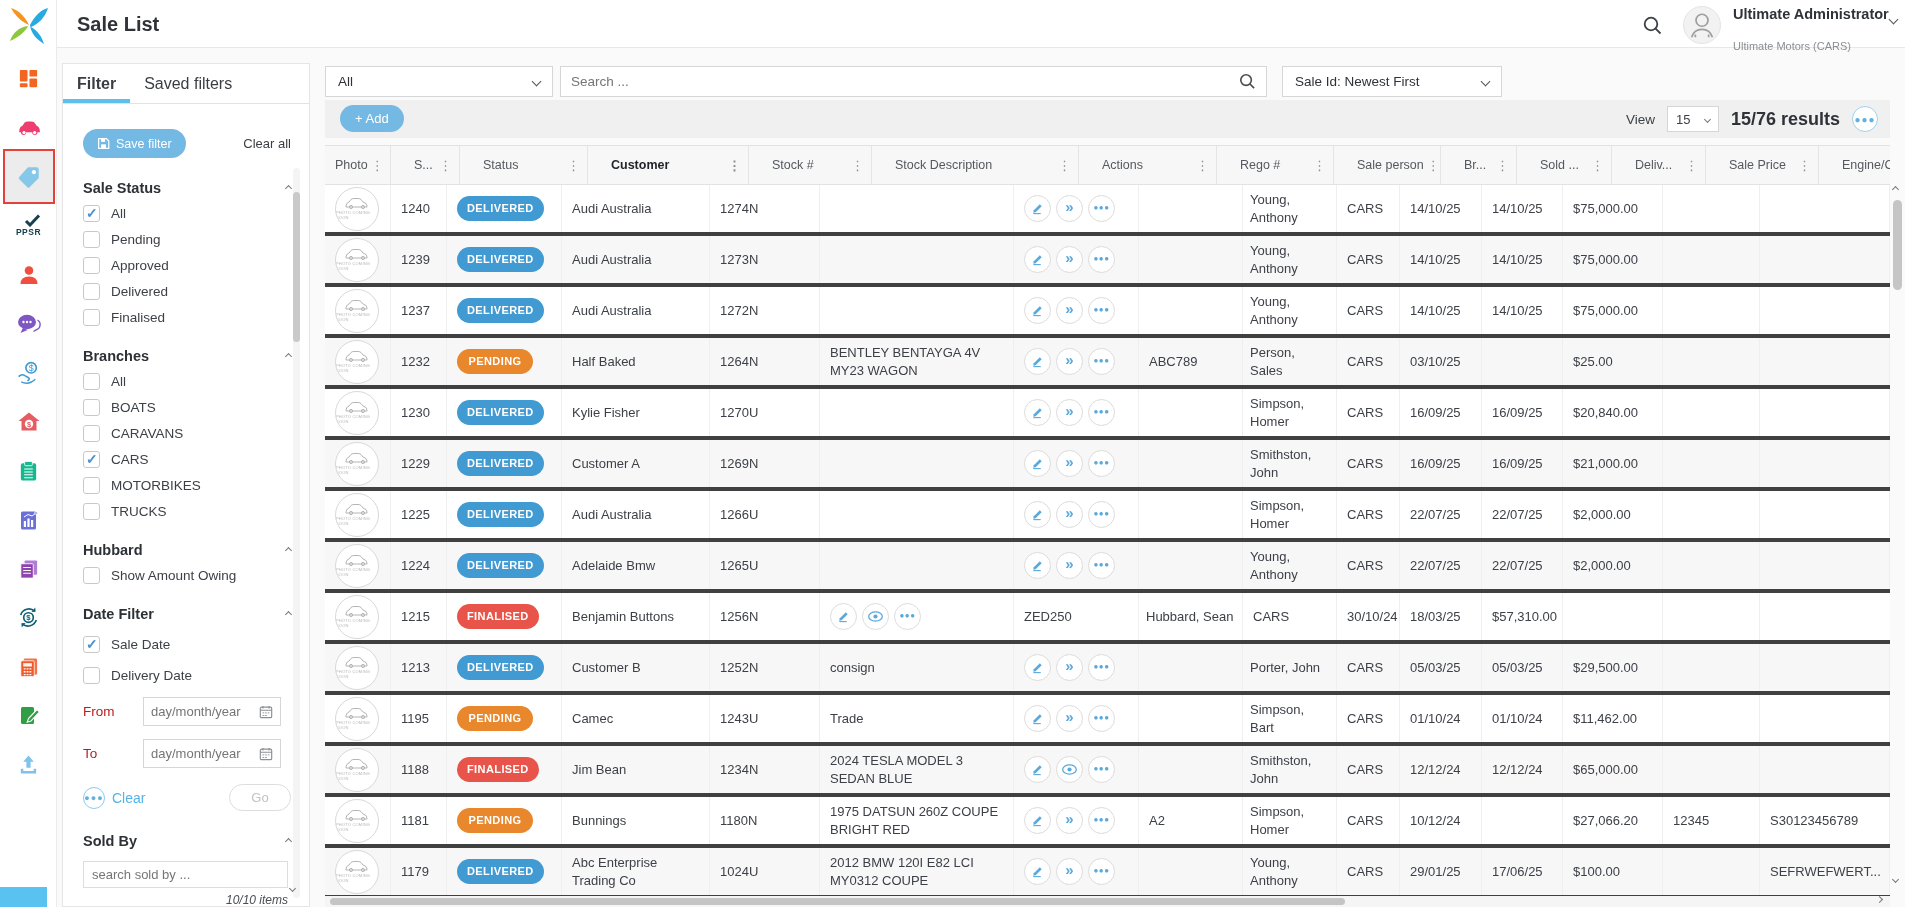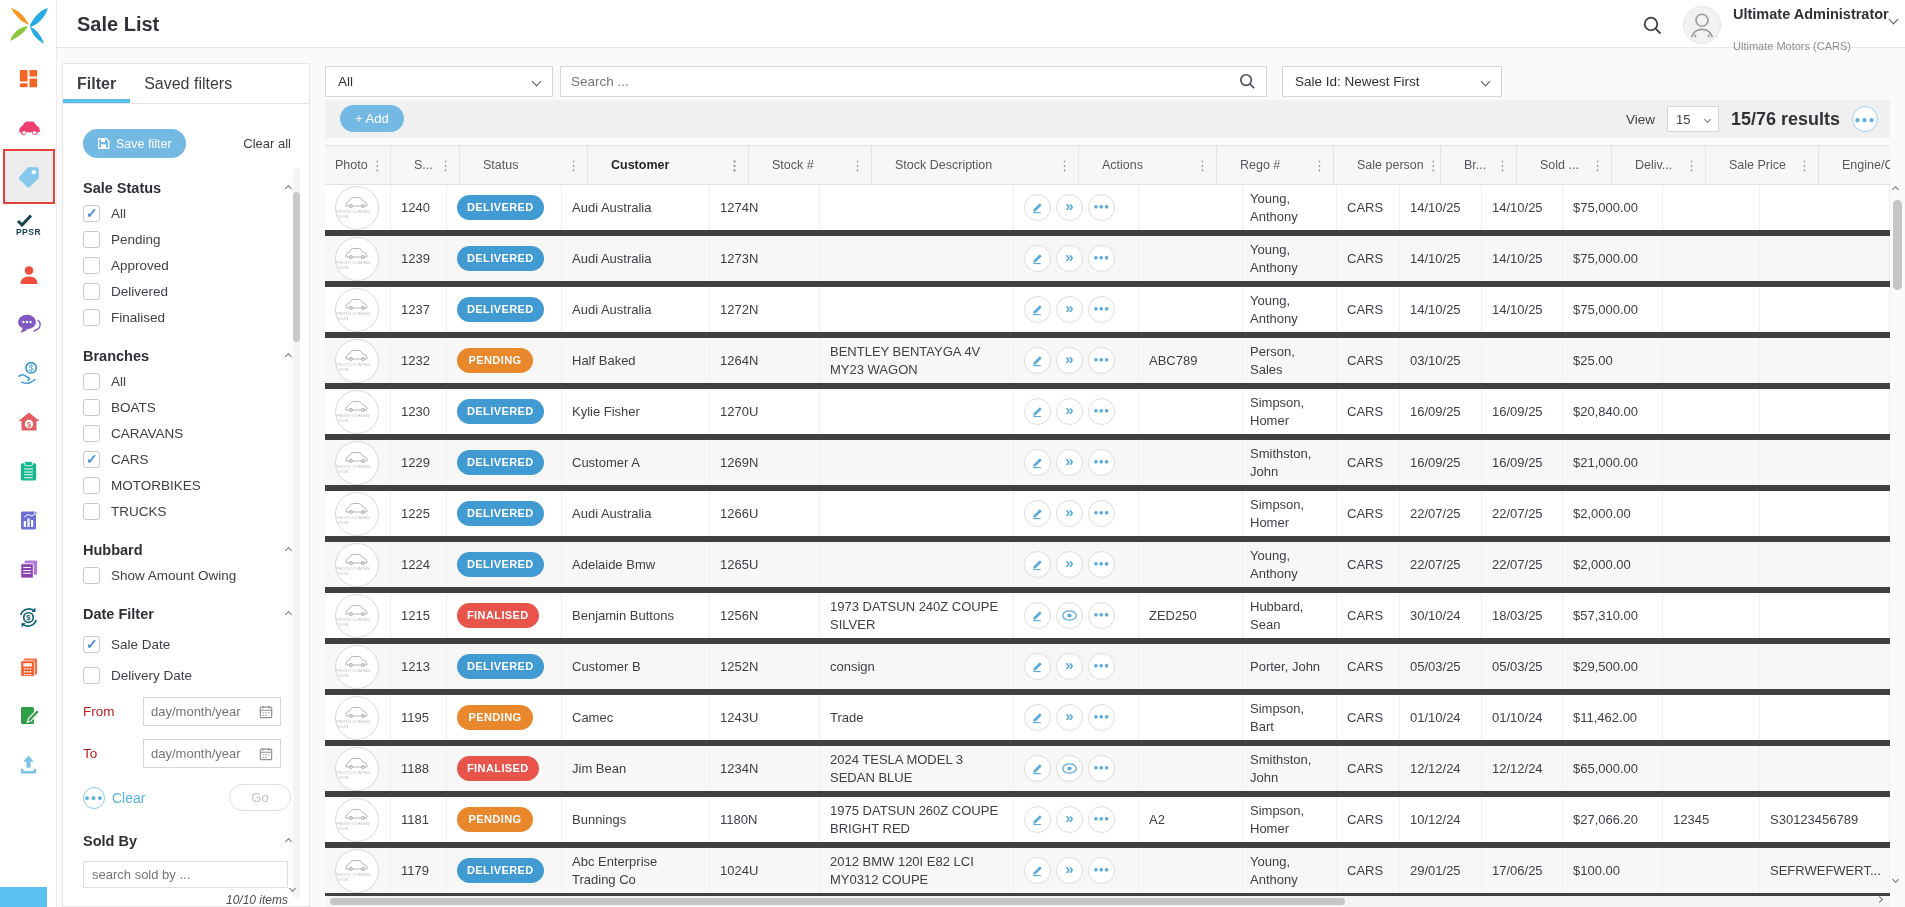--- a/index.html
+++ b/index.html
@@ -24,21 +24,21 @@
   .chev.sm { width:5px; height:5px; border-color:#777; }
 
   
   .sidebar { position:absolute; left:0; top:0; width:57px; height:907px; background:#fff;
     border-right:1px solid #ebebeb; z-index:6; }
   .logo { position:absolute; left:7px; top:4px; width:44px; height:44px; }
   .nav-col { position:absolute; left:0; top:54px; width:57px; display:flex; flex-direction:column; align-items:center; }
   .nav-item { width:57px; height:49px; display:flex; align-items:center; justify-content:center; cursor:pointer; }
   .nav-sel { width:52px; height:55px; margin:0 0 0 0; border:2px solid #e2423b; background:#ececec;
     display:flex; align-items:center; justify-content:center; }
-  .ppsr { display:flex; flex-direction:column; align-items:flex-start; }
+  .ppsr { display:flex; flex-direction:column; align-items:flex-end; }
   .ppsr-label { font-size:8.5px; font-weight:bold; color:#16404f; letter-spacing:0.5px; }
   .side-strip { position:absolute; left:0; bottom:0; width:47px; height:20px; background:#59c2f0; }
 
   
   .filter-card { position:absolute; left:62px; top:63px; width:248px; height:844px; background:#fff;
     border:1px solid #e5e5e5; overflow:hidden; }
   .ftabs { display:flex; border-bottom:1px solid #e3e3e3; height:40px; }
   .ftab { padding:11px 14px 0 14px; font-size:16px; color:#3a3e43; cursor:pointer; position:relative; }
   .ftab.active { font-weight:bold; }
   .ftab.active::after { content:""; position:absolute; left:0; right:0; bottom:0; height:4px; background:#5bc0eb; }
@@ -97,21 +97,21 @@
     justify-content:center; cursor:pointer; }
 
   
   .table-wrap { position:absolute; left:325px; top:145px; width:1565px; }
   .trow { display:grid; grid-template-columns:66px 56px 115px 148px 110px 194px 125px 104px 94px 63px 82px 81px 100px 97px 130px; }
   .thead { height:40px; background:#f7f7f7; border-top:1px solid #e2e2e2; border-bottom:1px solid #e2e2e2;gap:13px; }
   .th { display:flex; align-items:center; justify-content:space-between; padding:0 4px 0 10px;
     font-size:12.5px; color:#55595e; border-right:1px solid #e4e4e4; overflow:hidden; white-space:nowrap; cursor:pointer; }
   .th.bold { color:#1f2327; font-weight:bold; }
   .th .dots { color:#8a8f94; font-size:13px; padding:0 3px; cursor:pointer; }
-  .tbody .trow { height:51px; border-bottom:6px solid #404040; background:#fff; }
+  .tbody .trow { height:51px; border-bottom:4px solid #404040; background:#fff; }
   .tbody .trow.alt { background:#f7f7f7; }
   .td { display:flex; align-items:center; padding:0 8px 0 10px; font-size:13px; color:#3d4147;
     border-right:1px solid #efefef; overflow:hidden; line-height:1.35; }
   .td.wrap { white-space:normal; }
   .pill { min-width:76px; height:25px; border-radius:13px; color:#fff; font-size:11px; font-weight:bold;
     letter-spacing:0.4px; display:flex; align-items:center; justify-content:center; padding:0 10px; }
   .photo-oval { width:44px; height:44px; border:1px solid #d9d9d9; border-radius:50%; background:#fff;
     display:flex; flex-direction:column; align-items:center; justify-content:center; overflow:hidden; }
   .photo-oval i { font-style:normal; font-size:4px; color:#b5b5b5; letter-spacing:0.2px; }
   .act-btn { width:27px; height:27px; border:1px solid #dcdcdc; border-radius:50%; background:#fff;
@@ -854,21 +854,20 @@
             </svg>
             <i>PHOTO COMING SOON</i>
           </span>
         </div>
         <div class="td">1215</div>
         <div class="td">
           <span class="pill" style="background: rgb(232, 84, 73);">FINALISED</span>
         </div>
         <div class="td wrap">Benjamin Buttons</div>
         <div class="td">1256N</div>
-        <div class="td wrap">1973 DATSUN 240Z COUPE SILVER</div>
         <div class="td">
           <span class="act-btn">
             <svg width="13" height="13" viewBox="0 0 14 14">
               <path d="M3 9 L9.5 2.5 l2 2 L5 11 l-2.6 0.6Z" fill="#5aa9dd"></path>
               <path d="M2.5 12.5 h8" stroke="#5aa9dd" stroke-width="1.2"></path>
             </svg>
           </span>
           <span class="act-btn">
             <svg width="15" height="11" viewBox="0 0 15 11">
               <ellipse cx="7.5" cy="5.5" rx="6.8" ry="4.7" fill="none" stroke="#5aa9dd" stroke-width="1.3"></ellipse>

